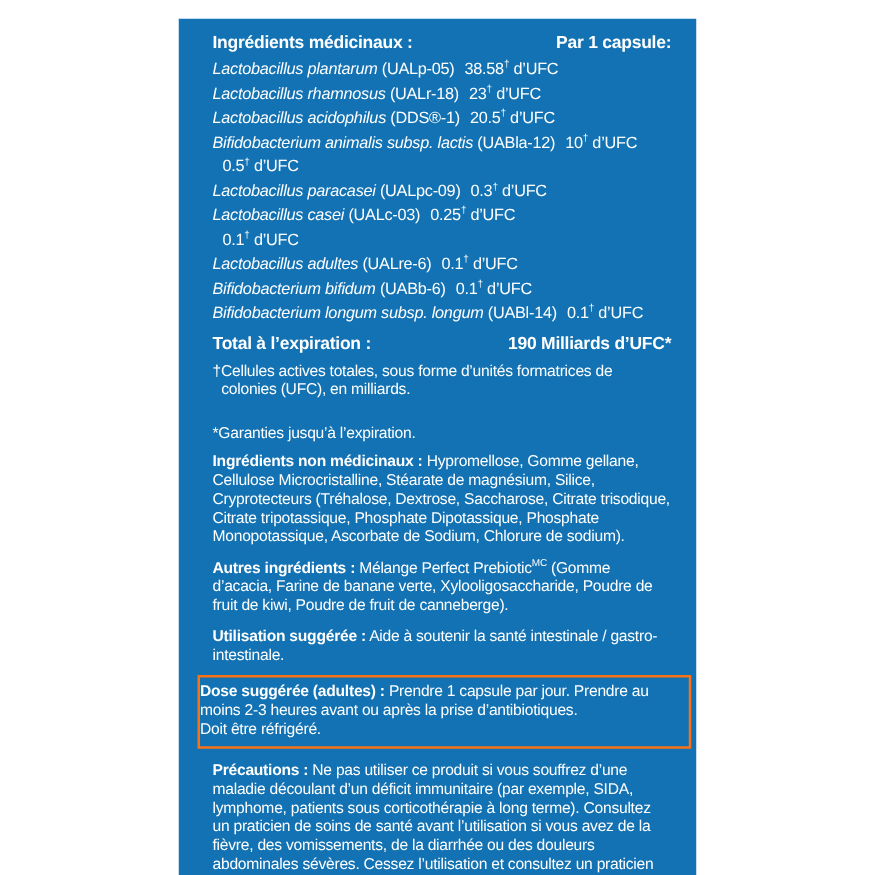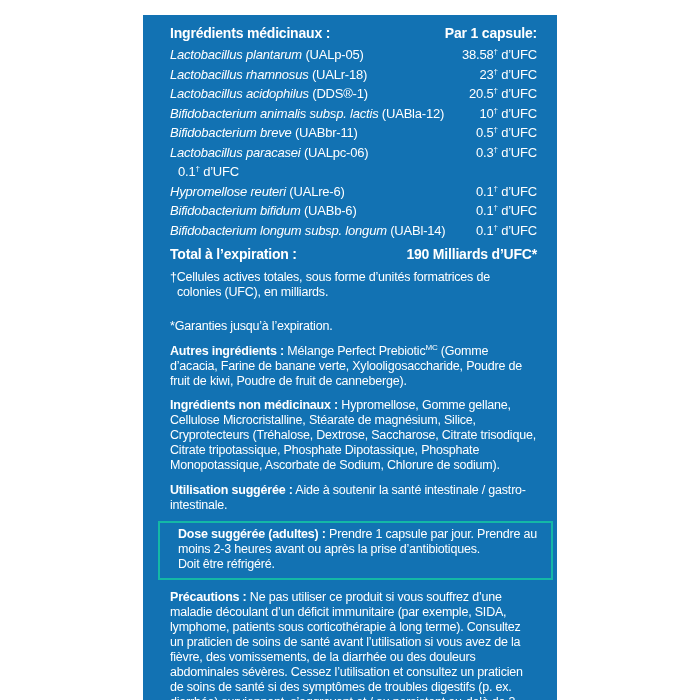--- a/index.html
+++ b/index.html
@@ -29,21 +29,20 @@
   .header-row {
     display: flex;
     justify-content: space-between;
     font-weight: bold;
     font-size: 14px;
     line-height: 20px;
     margin-bottom: 2px;
   }
   .ing-row {
     display: flex;
-    justify-content: space-between;
     align-items: baseline;
     font-size: 13px;
     line-height: 19.5px;
     white-space: nowrap;
   }
   .ing-row .strain { overflow: hidden; }
   .ing-row .strain i { font-style: italic; }
   .ing-row .amt { margin-left: 8px; }
   sup.mark {
     font-size: 8px;
@@ -71,22 +70,22 @@
   .footnote + .footnote { margin-top: 20px; }
   .para {
     font-size: 12.5px;
     line-height: 15px;
   }
   .para .lbl { font-weight: bold; }
   .m10 { margin-top: 10px; }
   .m9  { margin-top: 9px; }
   .dose-box {
     margin: 8px -16px 0 -12px;
-    border: 2px solid #14b8a6;
-    padding: 4px 12px 6px 18px;
+    border: 2px solid #f97316;
+    padding: 4px 12px 6px 0;
   }
 </style>
 </head>
 <body>
 
 <div class="canvas">
   <div class="label-panel">
 
     <div class="header-row">
       <span>Ingrédients médicinaux :</span>
@@ -103,32 +102,35 @@
     </div>
     <div class="ing-row">
       <span class="strain"><i>Lactobacillus acidophilus</i> <span>(DDS®-1)</span></span>
       <span class="amt"><span>20.5</span><sup class="mark">†</sup> <span>d’UFC</span></span>
     </div>
     <div class="ing-row">
       <span class="strain"><i>Bifidobacterium animalis subsp. lactis</i> <span>(UABla-12)</span></span>
       <span class="amt"><span>10</span><sup class="mark">†</sup> <span>d’UFC</span></span>
     </div>
     <div class="ing-row">
-      <span class="strain"><i>Bifidobacterium breve</i> <span>(UABbr-11)</span></span>
       <span class="amt"><span>0.5</span><sup class="mark">†</sup> <span>d’UFC</span></span>
     </div>
     <div class="ing-row">
-      <span class="strain"><i>Lactobacillus paracasei</i> <span>(UALpc-06)</span></span>
+      <span class="strain"><i>Lactobacillus paracasei</i> <span>(UALpc-09)</span></span>
       <span class="amt"><span>0.3</span><sup class="mark">†</sup> <span>d’UFC</span></span>
+    </div>
+    <div class="ing-row">
+      <span class="strain"><i>Lactobacillus casei</i> <span>(UALc-03)</span></span>
+      <span class="amt"><span>0.25</span><sup class="mark">†</sup> <span>d’UFC</span></span>
     </div>
     <div class="ing-row">
       <span class="amt"><span>0.1</span><sup class="mark">†</sup> <span>d’UFC</span></span>
     </div>
     <div class="ing-row">
-      <span class="strain"><i>Hypromellose reuteri</i> <span>(UALre-6)</span></span>
+      <span class="strain"><i>Lactobacillus adultes</i> <span>(UALre-6)</span></span>
       <span class="amt"><span>0.1</span><sup class="mark">†</sup> <span>d’UFC</span></span>
     </div>
     <div class="ing-row">
       <span class="strain"><i>Bifidobacterium bifidum</i> <span>(UABb-6)</span></span>
       <span class="amt"><span>0.1</span><sup class="mark">†</sup> <span>d’UFC</span></span>
     </div>
     <div class="ing-row">
       <span class="strain"><i>Bifidobacterium longum subsp. longum</i> <span>(UABl-14)</span></span>
       <span class="amt"><span>0.1</span><sup class="mark">†</sup> <span>d’UFC</span></span>
     </div>
@@ -136,26 +138,26 @@
     <div class="total-row">
       <span>Total à l’expiration :</span>
       <span>190 Milliards d’UFC*</span>
     </div>
 
     <div class="footnotes">
       <div class="footnote">†Cellules actives totales, sous forme d’unités formatrices de colonies (UFC), en milliards.</div>
       <div class="footnote">*Garanties jusqu’à l’expiration.</div>
     </div>
 
+    <div class="para m9">
+      <span class="lbl">Ingrédients non médicinaux :</span><span> Hypromellose, Gomme gellane, Cellulose Microcristalline, Stéarate de magnésium, Silice, Cryprotecteurs (Tréhalose, Dextrose, Saccharose, Citrate trisodique, Citrate tripotassique, Phosphate Dipotassique, Phosphate Monopotassique, Ascorbate de Sodium, Chlorure de sodium).</span>
+    </div>
+
     <div class="para m10">
       <span class="lbl">Autres ingrédients :</span><span> Mélange Perfect Prebiotic</span><sup class="mark">MC</sup><span> (Gomme d’acacia, Farine de banane verte, Xylooligosaccharide, Poudre de fruit de kiwi, Poudre de fruit de canneberge).</span>
-    </div>
-
-    <div class="para m9">
-      <span class="lbl">Ingrédients non médicinaux :</span><span> Hypromellose, Gomme gellane, Cellulose Microcristalline, Stéarate de magnésium, Silice, Cryprotecteurs (Tréhalose, Dextrose, Saccharose, Citrate trisodique, Citrate tripotassique, Phosphate Dipotassique, Phosphate Monopotassique, Ascorbate de Sodium, Chlorure de sodium).</span>
     </div>
 
     <div class="para m10">
       <span class="lbl">Utilisation suggérée :</span><span> Aide à soutenir la santé intestinale / gastro-intestinale.</span>
     </div>
 
     <div class="dose-box">
       <div class="para">
         <span class="lbl">Dose suggérée (adultes) :</span><span> Prendre 1 capsule par jour. Prendre au moins 2-3 heures avant ou après la prise d’antibiotiques.</span>
       </div>

